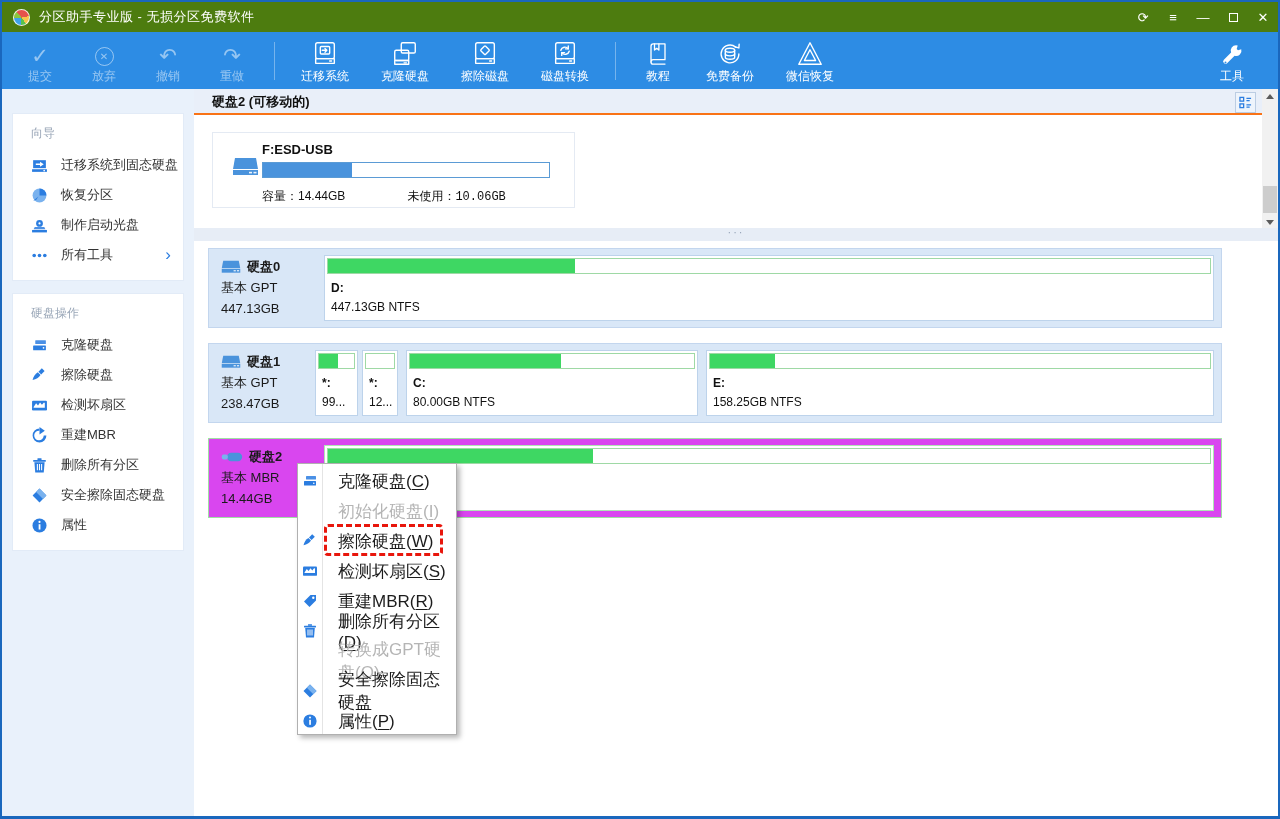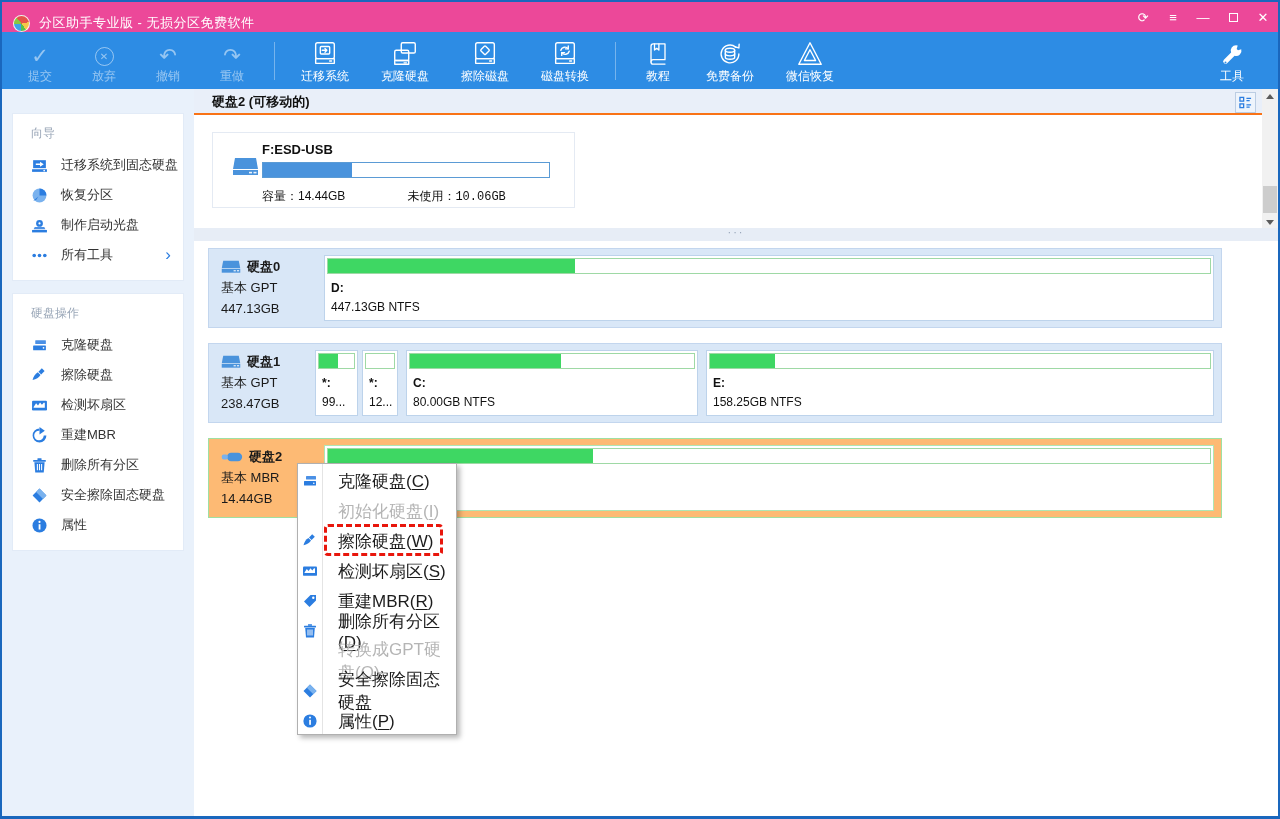--- a/index.html
+++ b/index.html
@@ -5,22 +5,22 @@
   html,body{margin:0;padding:0;background:#cfd6de;}
   *{box-sizing:border-box;}
   .window{
     width:1280px;height:819px;position:relative;
     border-left:2px solid #1a67bd;border-right:2px solid #1a67bd;border-bottom:3px solid #1a67bd;
     background:#fff;overflow:hidden;
     font-family:"Liberation Sans","DejaVu Sans",sans-serif;
     -webkit-font-smoothing:antialiased;
   }
   
-  .titlebar{height:32px;background:#ec4899;border-top:2px solid #1a67bd;
-    display:flex;align-items:flex-end;color:#fff;}
+  .titlebar{height:32px;background:#4d7c0f;border-top:2px solid #1a67bd;
+    display:flex;align-items:center;color:#fff;}
   .logo{width:17px;height:17px;border-radius:50%;margin:0 9px 0 11px;
     background:conic-gradient(#e5534b 0 22%,#f6c64a 22% 40%,#58c24c 40% 52%,#3fa2e8 52% 75%,#8cc63f 75% 88%,#e5534b 88% 100%);
     border:1px solid rgba(255,255,255,.85);}
   .title{font-size:13px;letter-spacing:.5px;}
   .win-controls{margin-left:auto;display:flex;align-items:center;height:100%;}
   .wc{width:30px;height:100%;display:flex;align-items:center;justify-content:center;
       font-size:13px;color:#fff;cursor:default;}
   .wc .box{width:9px;height:9px;border:1.4px solid #fff;display:inline-block;}
   
   .toolbar{height:57px;background:#2d8ce4;display:flex;align-items:flex-start;padding:4px 0 0 6px;color:#fff;}
@@ -62,21 +62,21 @@
   .fcard .dico{position:absolute;left:19px;top:23px;}
   .fname{position:absolute;left:49px;top:9px;font-size:13px;font-weight:bold;color:#111;}
   .fbar{position:absolute;left:49px;top:29px;width:288px;height:16px;border:1px solid #5b9bd5;background:#fff;}
   .fbar i{display:block;height:100%;background:#4a93dc;}
   .fstats{position:absolute;left:49px;top:55px;width:300px;font-size:12px;color:#111;display:flex;}
   .fstats .unused{margin-left:62px;font-family:Liberation Mono, monospace;}
   .splitter{position:absolute;left:0;top:139px;right:0;height:13px;background:#e7edf6;
     text-align:center;font-size:11px;line-height:9px;color:#96a4b8;letter-spacing:2px;}
   
   .disk-row{position:absolute;left:14px;width:1014px;height:80px;background:#d9e7f7;border:1px solid #c3d6ee;}
-  .disk-row.sel{background:#fdba74;border:1px solid #9fe0a2;}
+  .disk-row.sel{background:#d946ef;border:1px solid #9fe0a2;}
   .dlabel{position:absolute;left:0;top:0;width:118px;height:78px;padding:8px 0 0 12px;font-size:13px;color:#1a1a1a;}
   .dl1{display:flex;align-items:center;font-weight:bold;height:20px;}
   .dl1 .dic{margin-right:6px;display:flex;}
   .dl2,.dl3{height:21px;line-height:21px;}
   .part{position:absolute;top:6px;height:66px;background:#fff;border:1px solid #bdd3eb;}
   .sel .part{border:1px solid #aee6b4;}
   .pbar{height:16px;border:1px solid #9ed9a5;background:#fff;margin:2px 2px 0 2px;}
   .pbar i{display:block;height:100%;background:#3ed763;}
   .pl{font-size:12px;font-weight:bold;color:#111;margin:7px 0 0 6px;height:14px;}
   .ps{font-size:12px;color:#111;margin:5px 0 0 6px;white-space:nowrap;overflow:hidden;}

